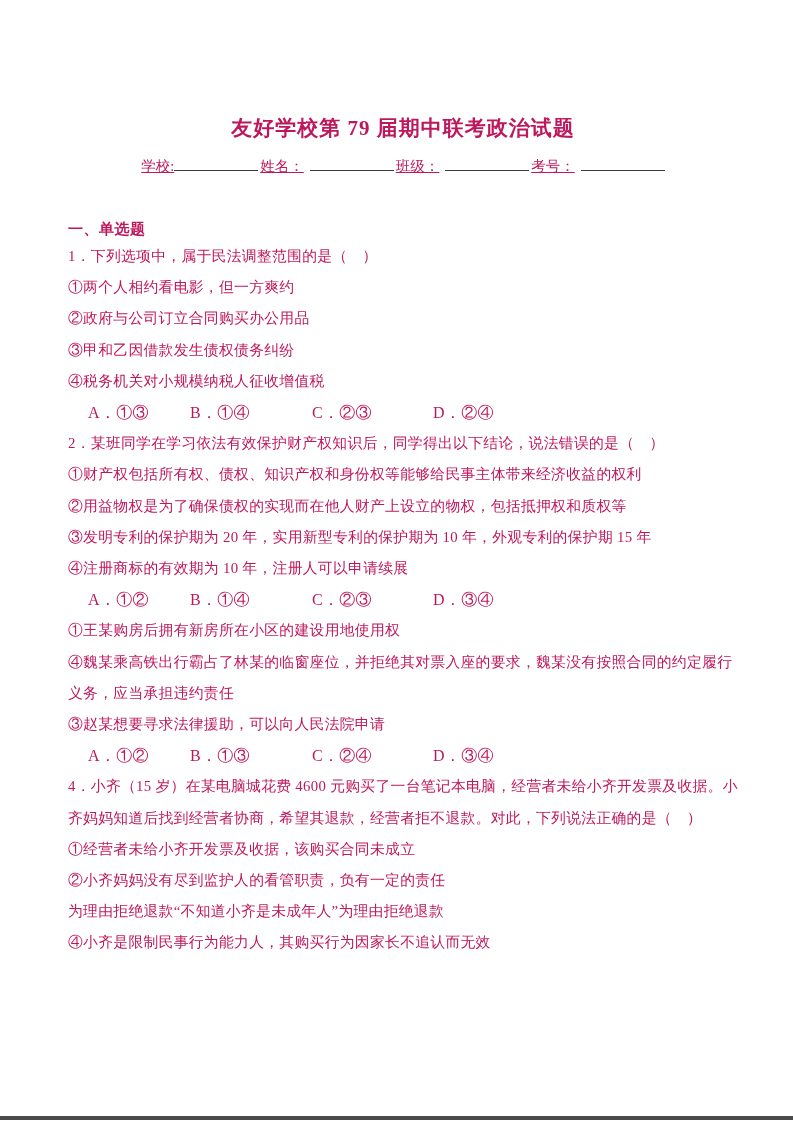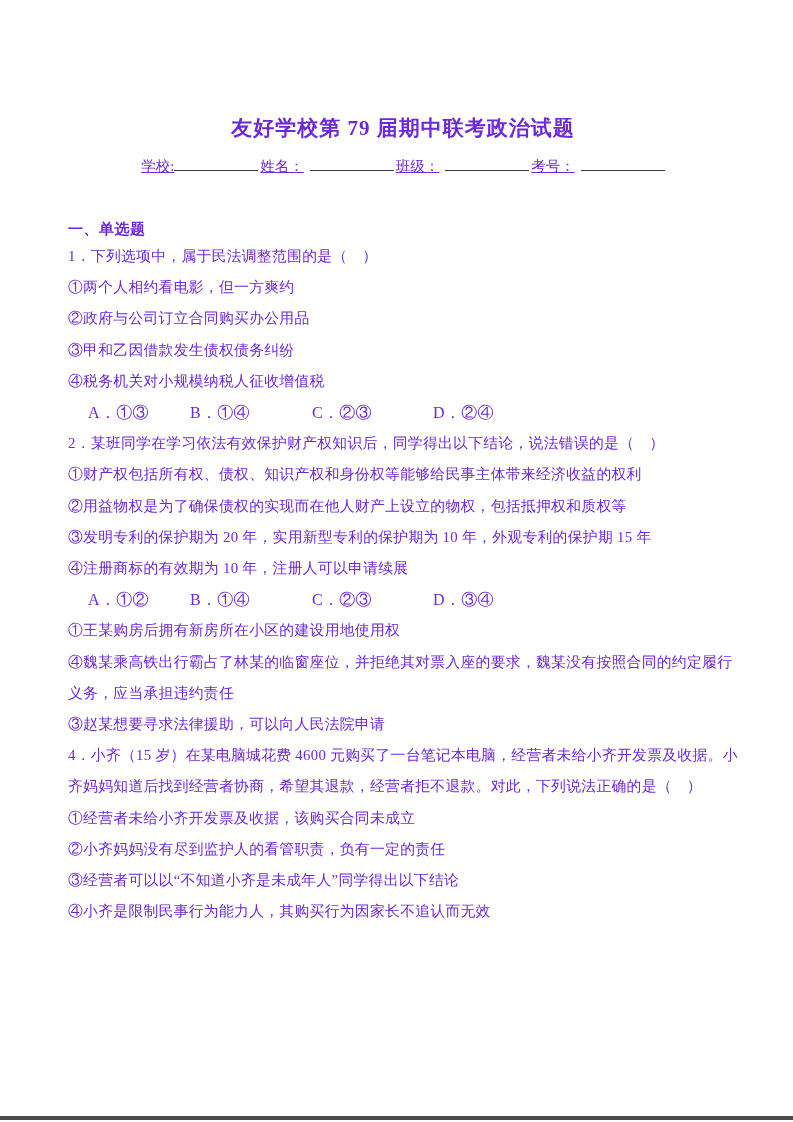--- a/index.html
+++ b/index.html
@@ -3,21 +3,21 @@
 <meta charset="utf-8">
 <style>
   html,body{margin:0;padding:0;background:#ffffff;}
   .page{
     position:relative;
     width:793px;
     height:1122px;
     background:#ffffff;
     overflow:hidden;
     font-family:"Liberation Serif","DejaVu Serif",serif;
-    color:#6d28d9;
+    color:#be185d;
   }
   .doc{
     position:absolute;
     left:68px;
     top:112px;
     width:670px;
   }
   .title{
     margin:0;
     font-size:21px;
@@ -99,24 +99,25 @@
           <p class="q-item">①财产权包括所有权、债权、知识产权和身份权等能够给民事主体带来经济收益的权利</p>
           <p class="q-item">②用益物权是为了确保债权的实现而在他人财产上设立的物权，包括抵押权和质权等</p>
           <p class="q-item">③发明专利的保护期为 20 年，实用新型专利的保护期为 10 年，外观专利的保护期 15 年</p>
           <p class="q-item">④注册商标的有效期为 10 年，注册人可以申请续展</p>
           <div class="q-options"><span class="opt opt-0">A．①②</span><span class="opt opt-1">B．①④</span><span class="opt opt-2">C．②③</span><span class="opt opt-3">D．③④</span></div>
         </div>
         <div>
           <p class="q-item">①王某购房后拥有新房所在小区的建设用地使用权</p>
           <p class="q-item">④魏某乘高铁出行霸占了林某的临窗座位，并拒绝其对票入座的要求，魏某没有按照合同的约定履行义务，应当承担违约责任</p>
           <p class="q-item">③赵某想要寻求法律援助，可以向人民法院申请</p>
+          <div class="q-options"><span class="opt opt-0">A．①②</span><span class="opt opt-1">B．①③</span><span class="opt opt-2">C．②④</span><span class="opt opt-3">D．③④</span></div>
         </div>
         <div>
           <p class="q-stem"><span>4．</span><span>小齐（15 岁）在某电脑城花费 4600 元购买了一台笔记本电脑，经营者未给小齐开发票及收据。小齐妈妈知道后找到经营者协商，希望其退款，经营者拒不退款。对此，下列说法正确的是（　）</span></p>
           <p class="q-item">①经营者未给小齐开发票及收据，该购买合同未成立</p>
           <p class="q-item">②小齐妈妈没有尽到监护人的看管职责，负有一定的责任</p>
-          <p class="q-item">③经营者可以以“不知道小齐是未成年人”同学得出以下结论</p>
+          <p class="q-item">为理由拒绝退款“不知道小齐是未成年人”为理由拒绝退款</p>
           <p class="q-item">④小齐是限制民事行为能力人，其购买行为因家长不追认而无效</p>
         </div>
       </div>
   </div>
   <div class="page-edge"></div>
 </div>
 
 </body></html>

